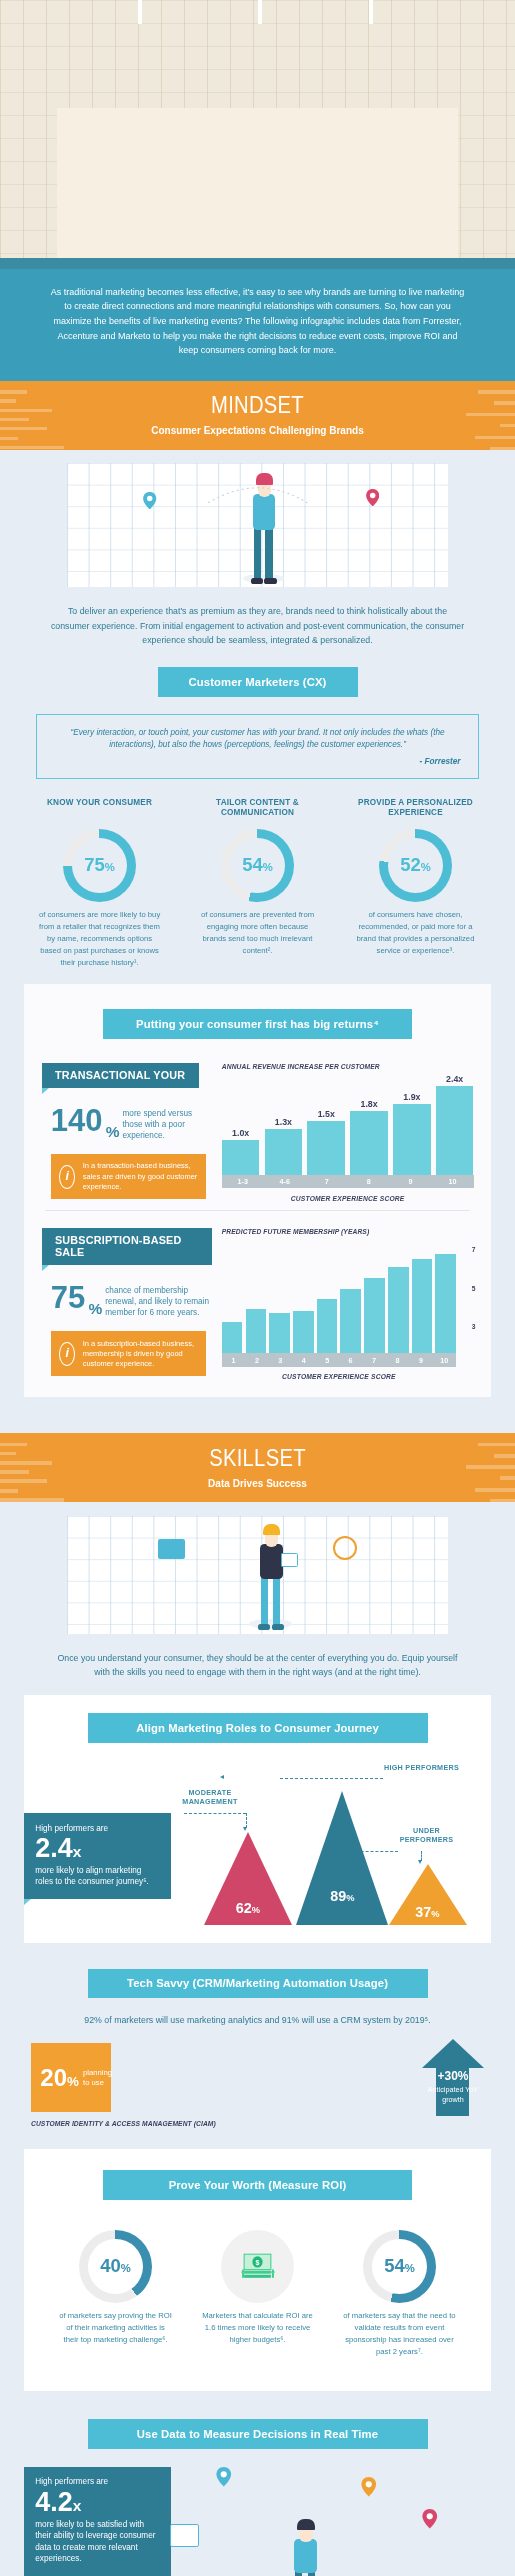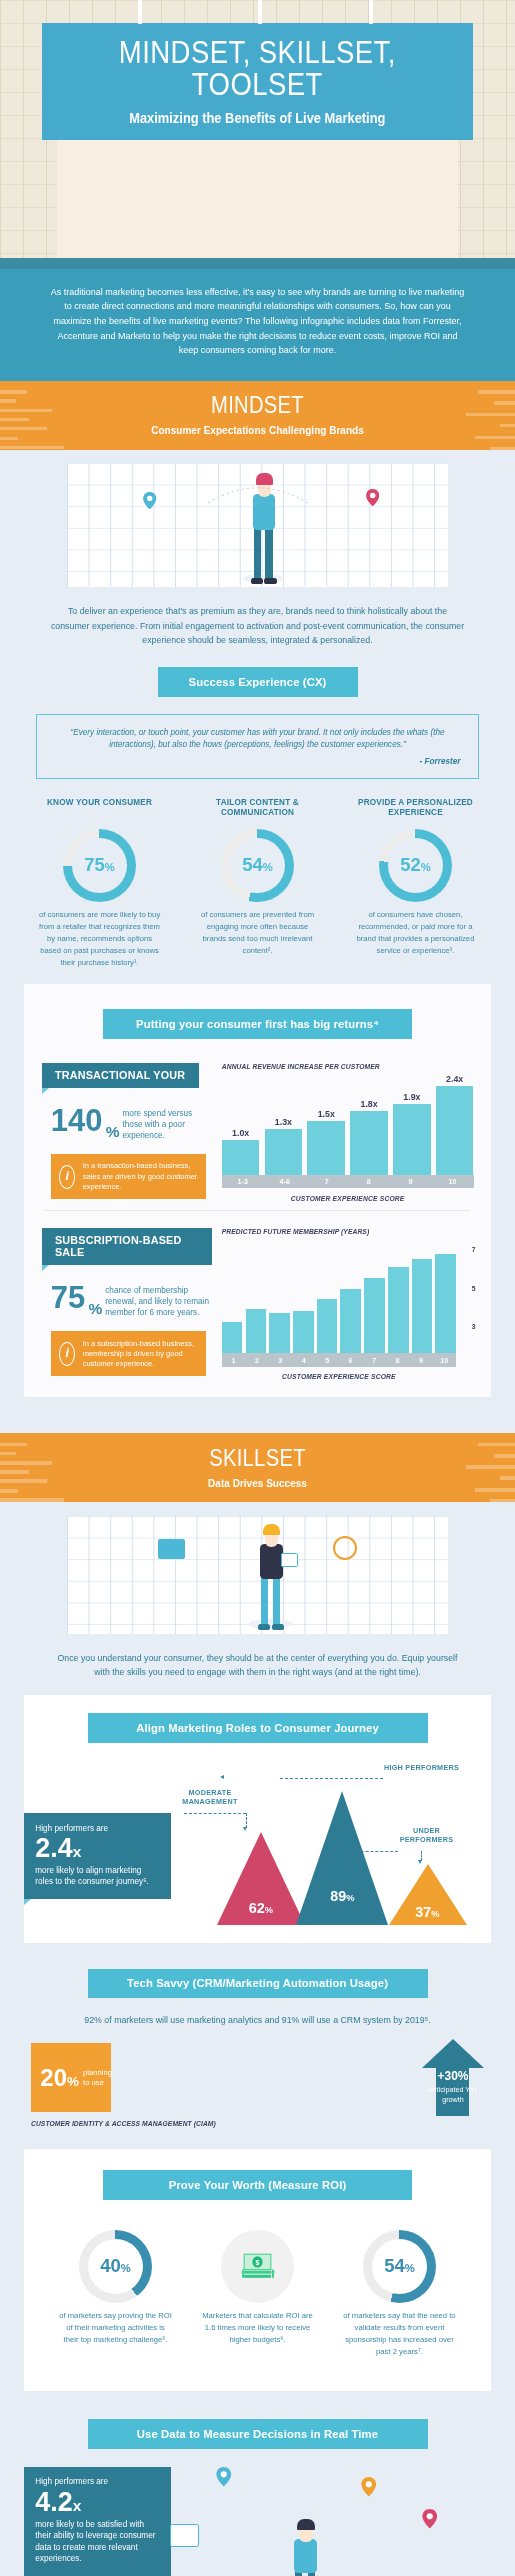--- a/index.html
+++ b/index.html
@@ -309,24 +309,20 @@
       <div style="position:absolute;left:13.4px;top:21.6px;width:24px;height:42px;background:#2e7b94;border-radius:5.2px"></div>
       <div style="position:absolute;left:36px;top:28px;width:14.4px;height:24px;background:#2f3448;border-radius:1.5px"></div>
       <div style="position:absolute;left:6.2px;top:29px;width:7.2px;height:21.6px;background:#2e7b94;border-radius:3.6px;transform:rotate(12deg)"></div>
       <div style="position:absolute;left:4.1px;top:45px;width:8.2px;height:13.4px;border:1px solid #d9466b;border-radius:1.5px;background:#fff"></div>
       <div style="position:absolute;left:16.5px;top:62px;width:8.2px;height:53px;background:#5bc2e0"></div>
       <div style="position:absolute;left:27px;top:62px;width:8.2px;height:53px;background:#5bc2e0"></div>
       <div style="position:absolute;left:14.4px;top:111px;width:12.4px;height:6.2px;background:#d9466b;border-radius:3.1px"></div>
       <div style="position:absolute;left:28px;top:111px;width:12.4px;height:6.2px;background:#d9466b;border-radius:3.1px"></div>
     </div>
 
-    <div class="hero-title-box">
-      <div class="hero-title">MINDSET, SKILLSET, TOOLSET</div>
-      <div class="hero-sub">Maximizing the Benefits of Live Marketing</div>
-    </div>
   </section>
 
   <section class="intro">
     <div class="topline"></div>
     <p>As traditional marketing becomes less effective, it's easy to see why brands are turning to live marketing to create direct connections and more meaningful relationships with consumers. So, how can you maximize the benefits of live marketing events? The following infographic includes data from Forrester, Accenture and Marketo to help you make the right decisions to reduce event costs, improve ROI and keep consumers coming back for more.</p>
   </section>
 
   <section class="sec-head">
     <div class="dash" style="left:0;top:9.3px;width:27px"></div>
     <div class="dash" style="left:0;top:18.5px;width:15.5px"></div>
@@ -366,21 +362,21 @@
       </svg>
       <svg style="position:absolute;right:18%;top:26px;width:13.4px;height:17.5px" viewBox="0 0 24 32">
         <path d="M12 0C5 0 0 5 0 12c0 9 12 20 12 20s12-11 12-20C24 5 19 0 12 0z" fill="#d9466b"></path>
         <circle cx="12" cy="12" r="5" fill="#fff"></circle>
       </svg>
     </div>
   </div>
 
   <div class="center-copy">To deliver an experience that's as premium as they are, brands need to think holistically about the consumer experience. From initial engagement to activation and post-event communication, the consumer experience should be seamless, integrated &amp; personalized.</div>
 
-  <div class="pill">Success Experience (CX)</div>
+  <div class="pill">Customer Marketers (CX)</div>
 
   <div class="quote-box">
     <div>“Every interaction, or touch point, your customer has with your brand. It not only includes the whats (the interactions), but also the hows (perceptions, feelings) the customer experiences.”</div>
     <div class="quote-attr">- Forrester</div>
   </div>
 
   <div class="stat-row">
     <div class="stat">
       <div class="stat-title">KNOW YOUR CONSUMER</div>
       <div class="donut">
@@ -603,21 +599,21 @@
       <div class="dash-v" style="left:222px;top:58px;height:14.4px"></div>
       <div style="position:absolute;left:219px;top:72px;width:0;height:0;border-left:2.6px solid transparent;border-right:2.6px solid transparent;border-top:4.1px solid #3a8aa6"></div>
 
       <div class="callout" style="right:36px;top:71px;width:57px">
         <span>UNDER PERFORMERS</span>
       </div>
       <div class="dash-h" style="right:93px;top:96px;width:52px"></div>
       <div class="dash-v" style="left:397px;top:96px;height:9.3px"></div>
       <div style="position:absolute;left:394px;top:105px;width:0;height:0;border-left:2.6px solid transparent;border-right:2.6px solid transparent;border-top:4.1px solid #3a8aa6"></div>
 
-      <div class="tri" style="left:193px;width:88px;height:93px">
+      <div class="tri" style="left:180px;width:88px;height:93px">
         <div style="width:0;height:0;border-left:44px solid transparent;border-right:44px solid transparent;border-bottom:93px solid #cf4668"></div>
         <div class="label">
           <span>62</span><small>%</small>
         </div>
       </div>
       <div class="tri" style="left:272px;width:93px;height:134px">
         <div style="width:0;height:0;border-left:46px solid transparent;border-right:46px solid transparent;border-bottom:134px solid #2e7b94"></div>
         <div class="label" style="bottom:21.6px">
           <span>89</span><small>%</small>
         </div>

